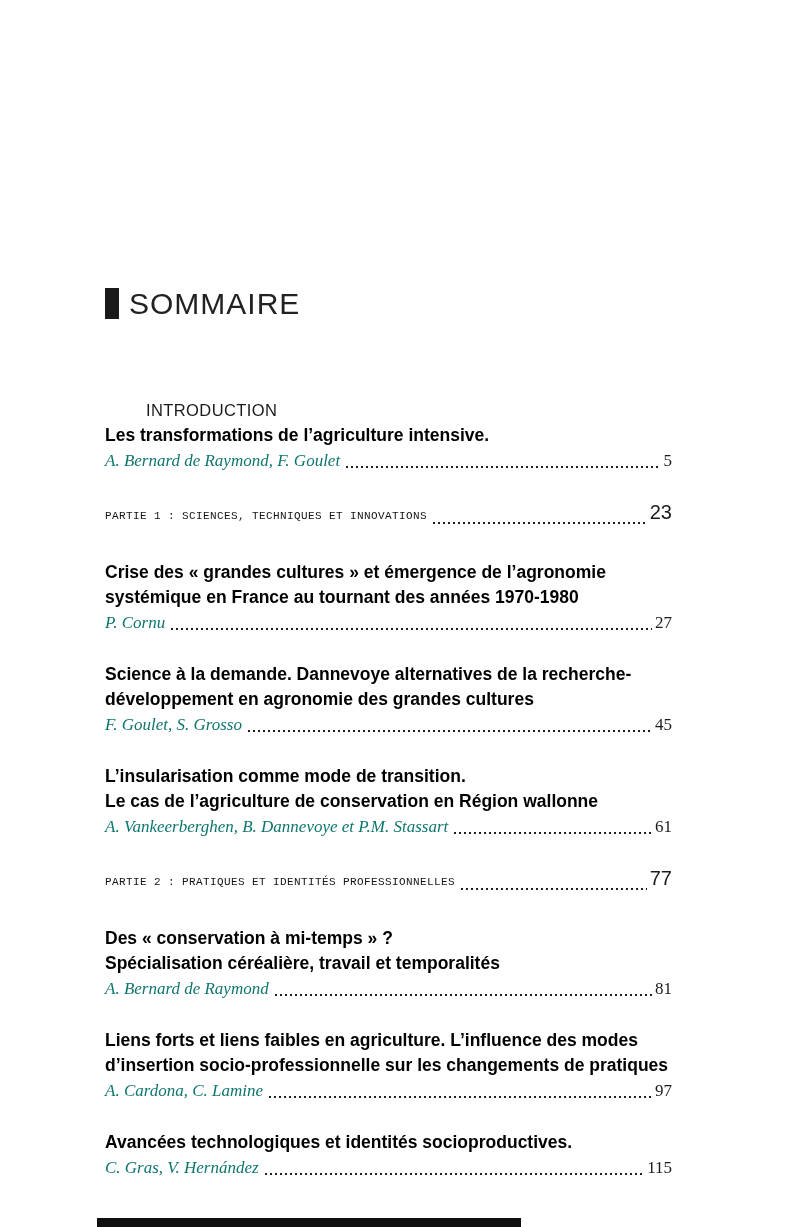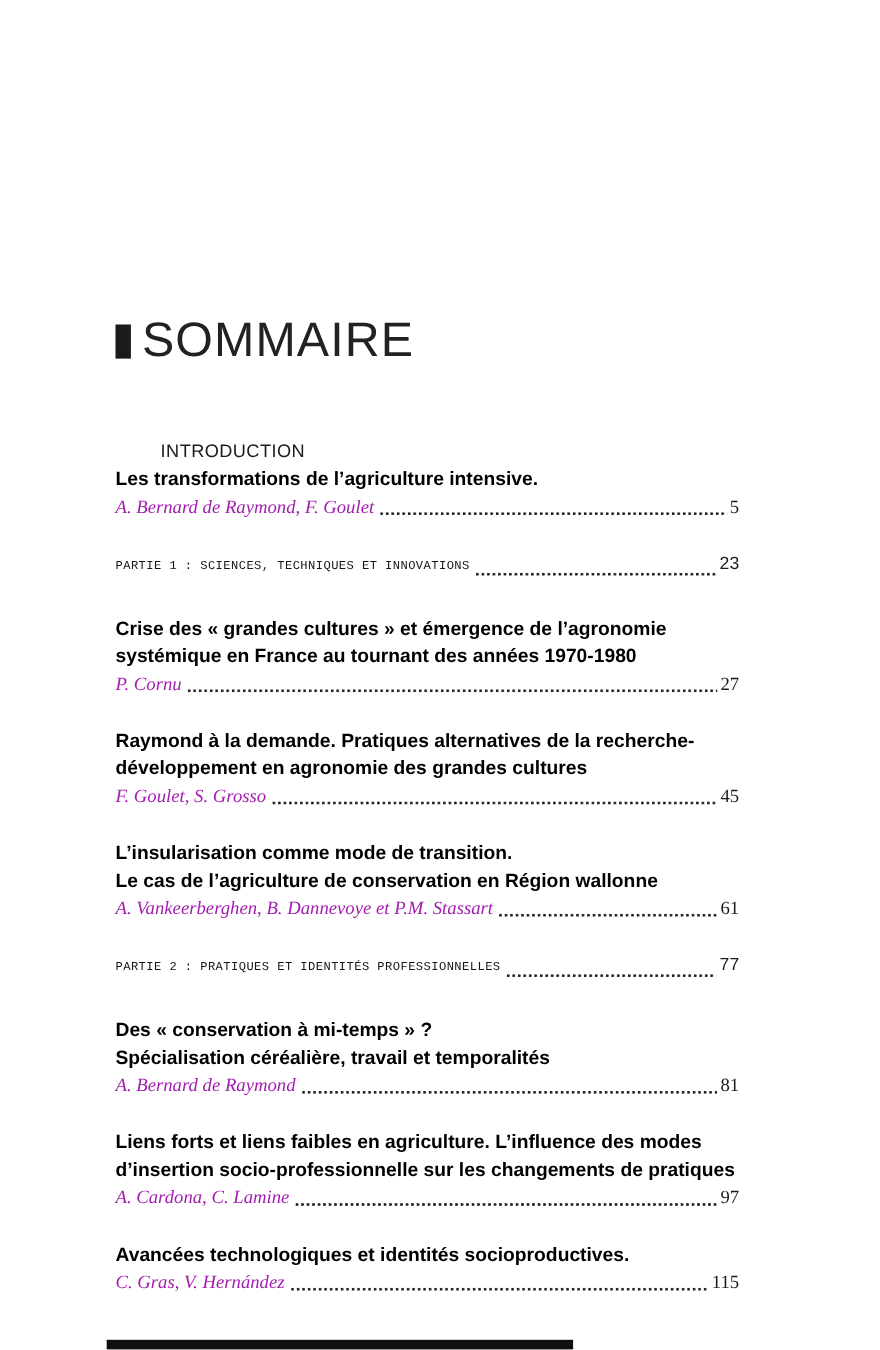--- a/index.html
+++ b/index.html
@@ -24,21 +24,21 @@
     align-items: center;
   }
   .title-marker {
     width: 14px;
     height: 31px;
     background: #1a1a1a;
     margin-right: 10px;
   }
   .page-title {
     font-family: "Liberation Sans", sans-serif;
-    font-size: 44px;
+    font-size: 30px;
     font-weight: 400;
     letter-spacing: 1px;
     color: #222;
     line-height: 1;
   }
   .toc {
     position: absolute;
     top: 398px;
     left: 105px;
     width: 567px;
@@ -64,21 +64,21 @@
   .title-line .italic { font-style: italic; }
   .author-row, .part-row-inner {
     display: flex;
     align-items: baseline;
     white-space: nowrap;
   }
   .authors {
     font-style: italic;
     font-size: 17px;
     line-height: 25px;
-    color: #a21caf;
+    color: #0f766e;
     flex: 0 0 auto;
   }
   .leader {
     flex: 1 1 auto;
     align-self: flex-end;
     height: 4px;
     margin: 0 3px 4px 5px;
     background-image: radial-gradient(circle at 2px 2px, #1f1f1f 1.1px, transparent 1.4px);
     background-size: 5px 4px;
     background-repeat: repeat-x;
@@ -92,21 +92,21 @@
   }
   .part-row { margin-top: 22px; margin-bottom: 31px; }
   .part-label {
     font-family: Liberation Mono, monospace;
     font-size: 11px;
     letter-spacing: 0.4px;
     color: #141414;
     line-height: 25px;
     flex: 0 0 auto;
   }
-  .part-row .page-num { font-family: "Liberation Sans", sans-serif; font-size: 16px; }
+  .part-row .page-num { font-family: "Liberation Sans", sans-serif; font-size: 20px; }
   .clipped-next-title {
     position: absolute;
     left: 97px;
     bottom: 0;
     width: 424px;
     height: 9px;
     background: #101010;
   }
 </style>
 </head>
@@ -143,21 +143,21 @@
       <div class="title-line">Crise des « grandes cultures » et émergence de l’agronomie</div>
       <div class="title-line">systémique en France au tournant des années 1970-1980</div>
       <div class="author-row">
         <span class="authors">P. Cornu</span>
         <span class="leader"></span>
         <span class="page-num">27</span>
       </div>
     </div>
 
     <div class="entry">
-      <div class="title-line">Raymond à la demande. Pratiques alternatives de la recherche-</div>
+      <div class="title-line">Science à la demande. Dannevoye alternatives de la recherche-</div>
       <div class="title-line">développement en agronomie des grandes cultures</div>
       <div class="author-row">
         <span class="authors">F. Goulet, S. Grosso</span>
         <span class="leader"></span>
         <span class="page-num">45</span>
       </div>
     </div>
 
     <div class="entry">
       <div class="title-line">L’insularisation comme mode de transition.</div>

